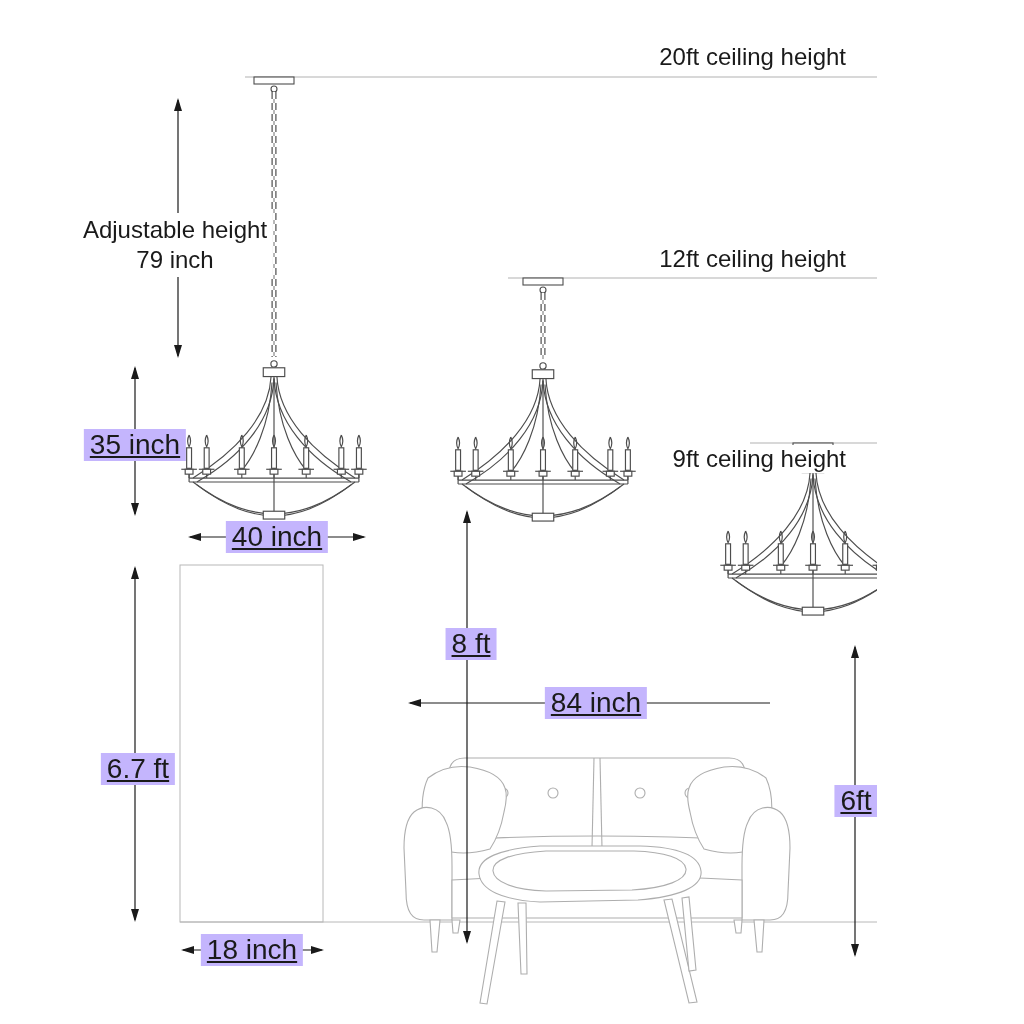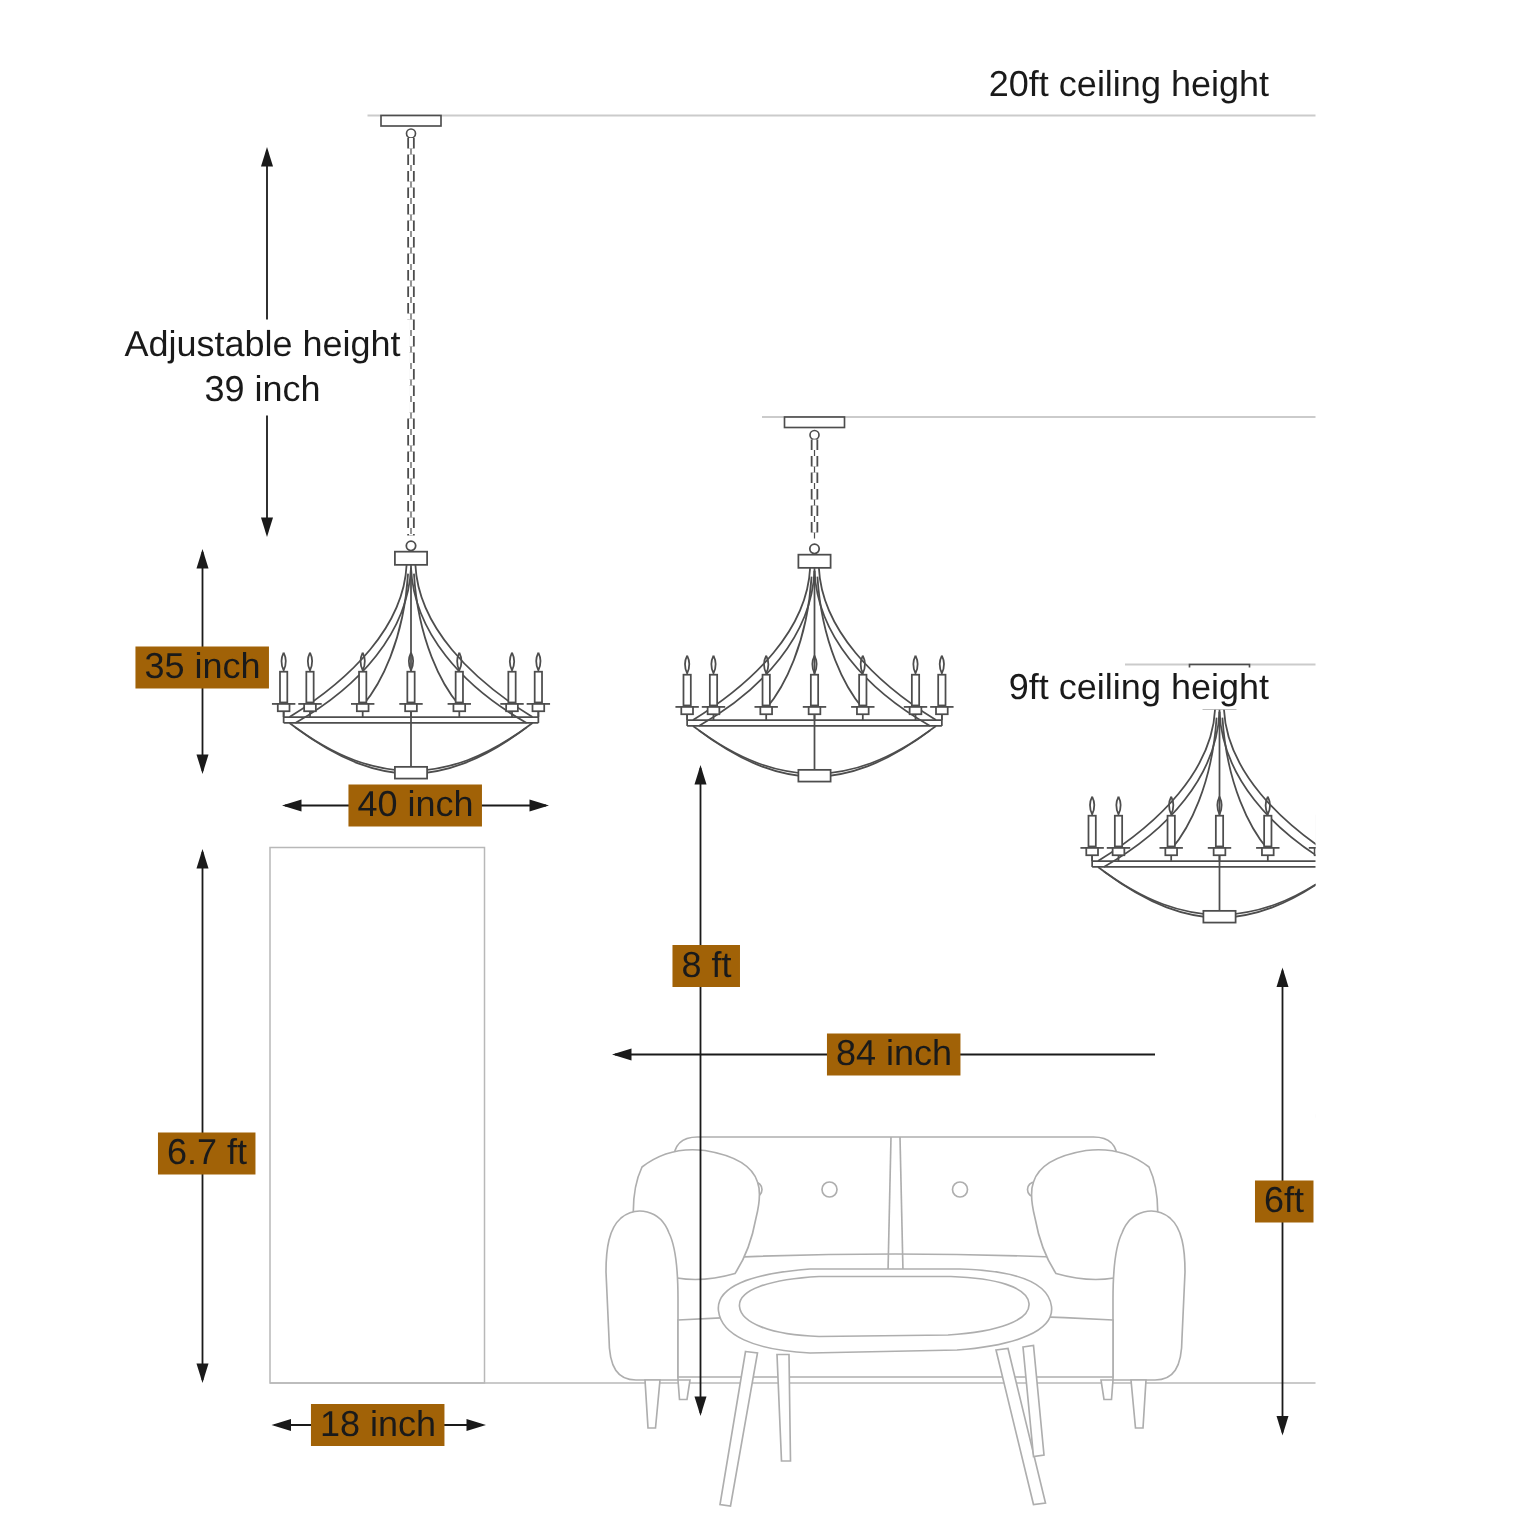--- a/index.html
+++ b/index.html
@@ -1,22 +1,22 @@
 <!DOCTYPE html>
 <html><head>
 <meta charset="utf-8">
 <style>
   html,body{margin:0;padding:0;background:#fff;}
   #stage{position:relative;width:877px;height:1024px;background:#fff;overflow:hidden;
          font-family:"Liberation Sans",sans-serif;color:#1a1a1a;border-radius:27px;}
   #art{position:absolute;left:0;top:0;}
   .ceil-label{position:absolute;right:29px;font-size:24px;white-space:nowrap;
               color:#1a1a1a;background:#fff;padding:0 2px;}
-  .dim-label{position:absolute;transform:translate(-50%,-50%);font-size:24px;
-             white-space:nowrap;color:#1a1a1a;background:#a16207;padding:0 6px;}
+  .dim-label{position:absolute;transform:translate(-50%,-50%);font-size:28px;
+             white-space:nowrap;color:#1a1a1a;background:#c4b5fd;padding:0 6px;text-decoration:underline;}
   .dim-label-block{position:absolute;transform:translateX(-50%);font-size:24px;
              text-align:center;line-height:30px;color:#1a1a1a;background:#fff;
              padding:2px 6px;white-space:nowrap;}
 </style>
 </head>
 <body>
 
 <div id="stage">
 
 <svg id="art" width="1024" height="1024" viewBox="0 0 1024 1024">
@@ -201,25 +201,26 @@
     </g>
     <g>
       <line x1="855" y1="647" x2="855" y2="955"></line>
       <polygon points="855,645 851,658 859,658" stroke="none"></polygon>
       <polygon points="855,957 851,944 859,944" stroke="none"></polygon>
     </g>
   </g>
 </svg>
 
 <div class="ceil-label" style="top:43px;">20ft ceiling height</div>
+<div class="ceil-label" style="top:245px;">12ft ceiling height</div>
 <div class="ceil-label" style="top:409px;margin-top:36px;">9ft ceiling height</div>
 
 <div class="dim-label-block" style="left:175px;top:213px;">
   <div>Adjustable height</div>
-  <div>39 inch</div>
+  <div>79 inch</div>
 </div>
 
 <div class="dim-label" style="left:135px;top:445px;">35 inch</div>
 <div class="dim-label" style="left:277px;top:537px;">40 inch</div>
 <div class="dim-label" style="left:138px;top:745px;margin-top:24px;">6.7 ft</div>
 <div class="dim-label" style="left:252px;top:950px;">18 inch</div>
 <div class="dim-label" style="left:471px;top:644px;text-align:right;">8 ft</div>
 <div class="dim-label" style="left:596px;top:703px;">84 inch</div>
 <div class="dim-label" style="left:856px;top:801px;">6ft</div>
 

